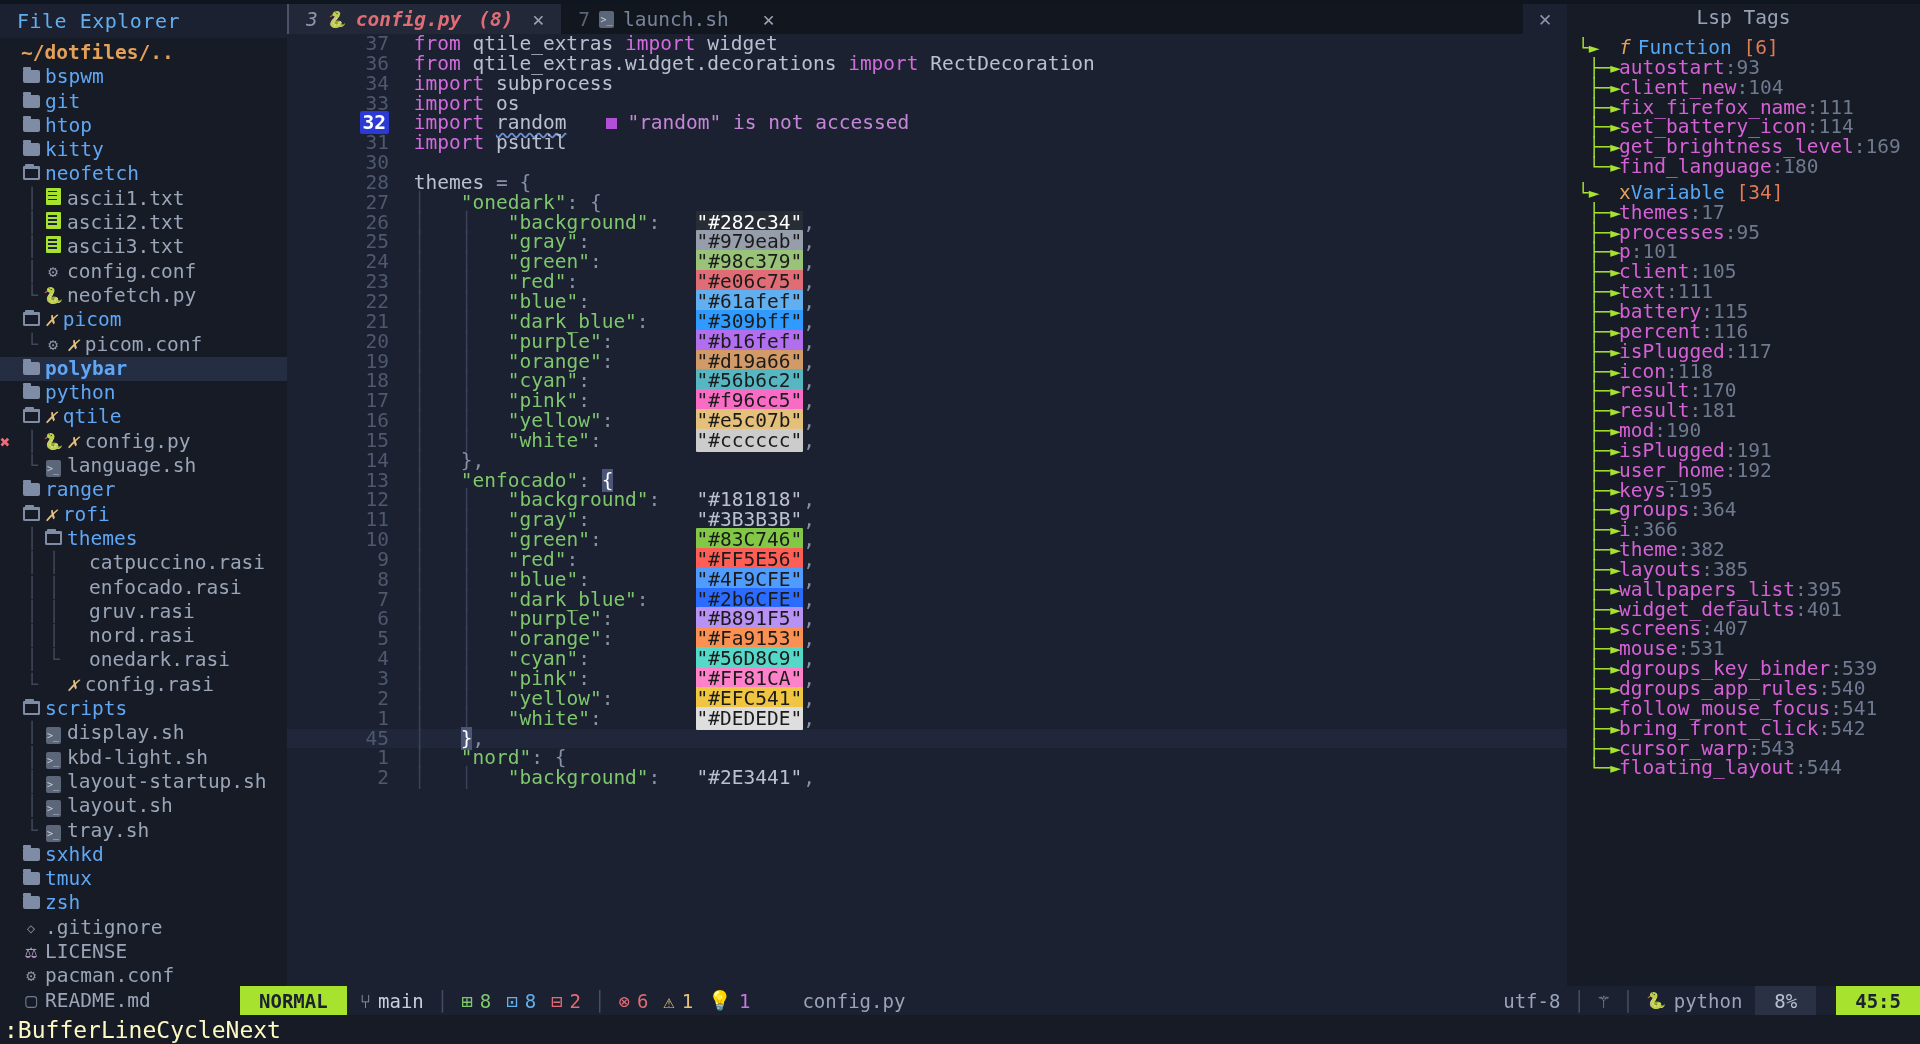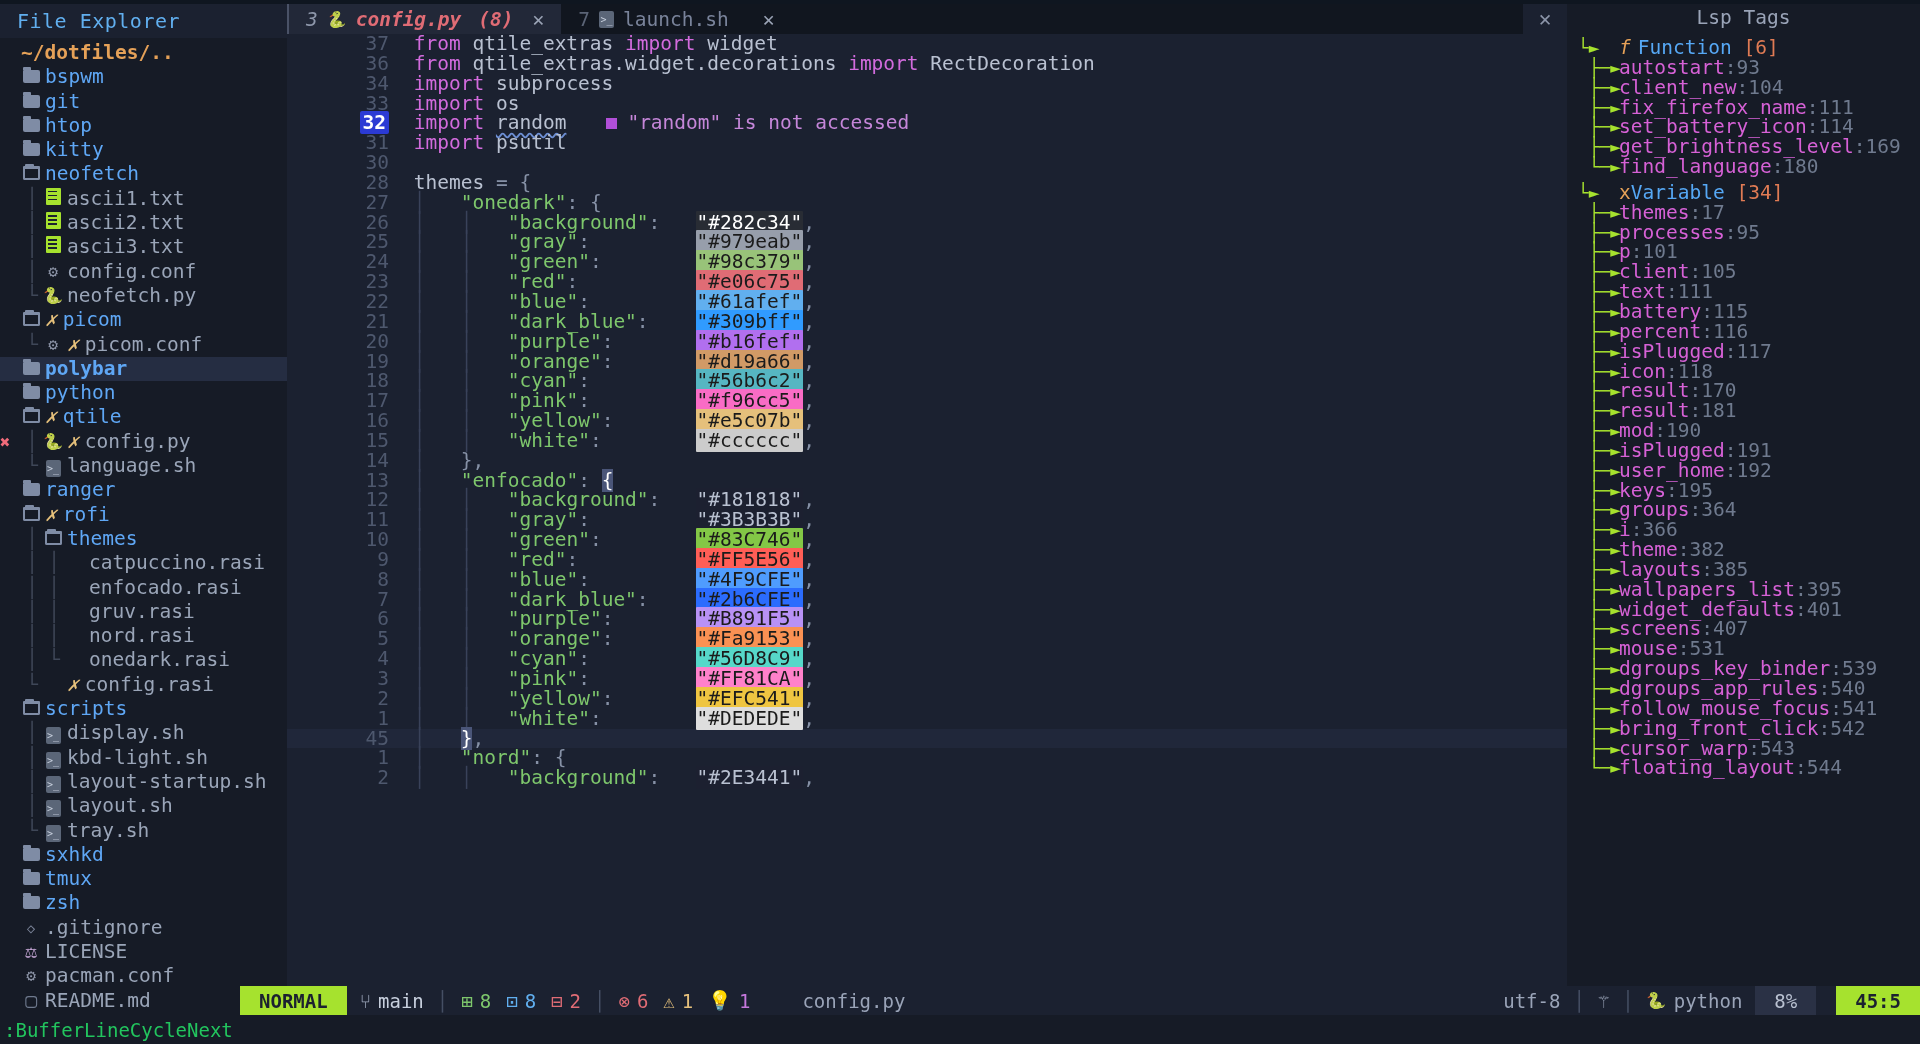--- a/index.html
+++ b/index.html
@@ -97,21 +97,21 @@
   .sl-chg { color:#61afef; }
   .sl-del { color:#e06c75; }
   .sl-err { color:#e06c75; }
   .sl-warn { color:#e5c07b; }
   .sl-hint { color:#c678dd; }
   .sl-spacer { flex:1; }
   .sl-pct { background:#2a3145; color:#b9c1d1; padding:0 19px; display:flex; align-items:center; }
   .sl-pos { background:#a6e22e; color:#1b2130; font-weight:bold; padding:0 19px; display:flex; align-items:center;margin-left:20px; }
   .sl-div { color:#454f64; display:flex; align-items:center; }
 
-  .cmdline { height:29px; background:#161b26; color:#22c55e; font-size:19px; padding-left:4px; display:flex; align-items:center; }
+  .cmdline { height:29px; background:#161b26; color:#fef9c3; font-size:23px; padding-left:4px; display:flex; align-items:center; }
   .topstrip { height:4px; background:#0f1620; }
 </style>
 </head>
 <body>
 
 <div class="app">
   <div class="topstrip"></div>
   <div class="body-row">
 
     <div class="sidebar">

